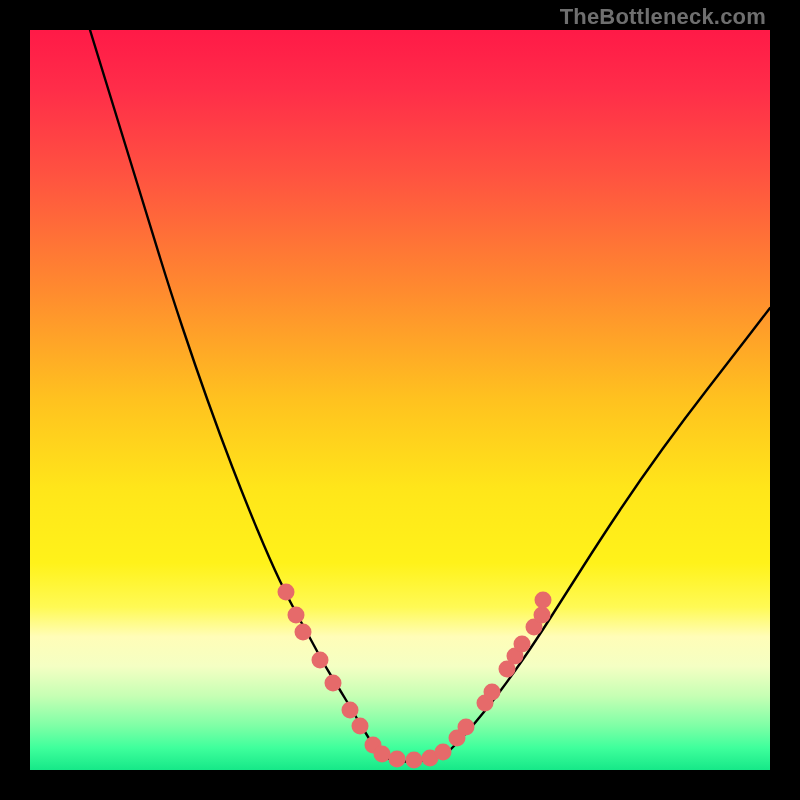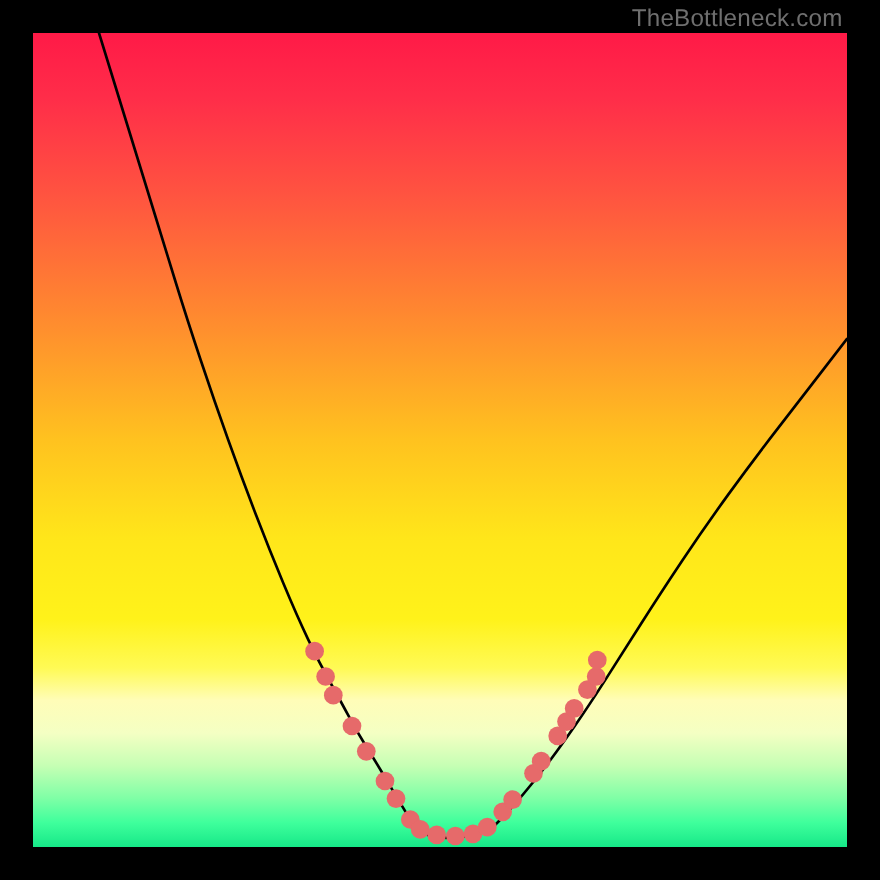--- a/index.html
+++ b/index.html
@@ -24,21 +24,21 @@
     width: 740px;
     height: 740px;
     overflow: hidden;
   }
   .watermark {
     position: absolute;
     top: 4px;
     right: 34px;
     color: #6f6f6f;
     font-size: 22px;
-    font-weight: 400;
+    font-weight: 700;
     letter-spacing: 0.2px;
     margin-left: 12px;
   }
   svg {
     position: absolute;
     left: 0; top: 0;
     width: 740px;
     height: 740px;
   }
   .curve1, .curve2 {

